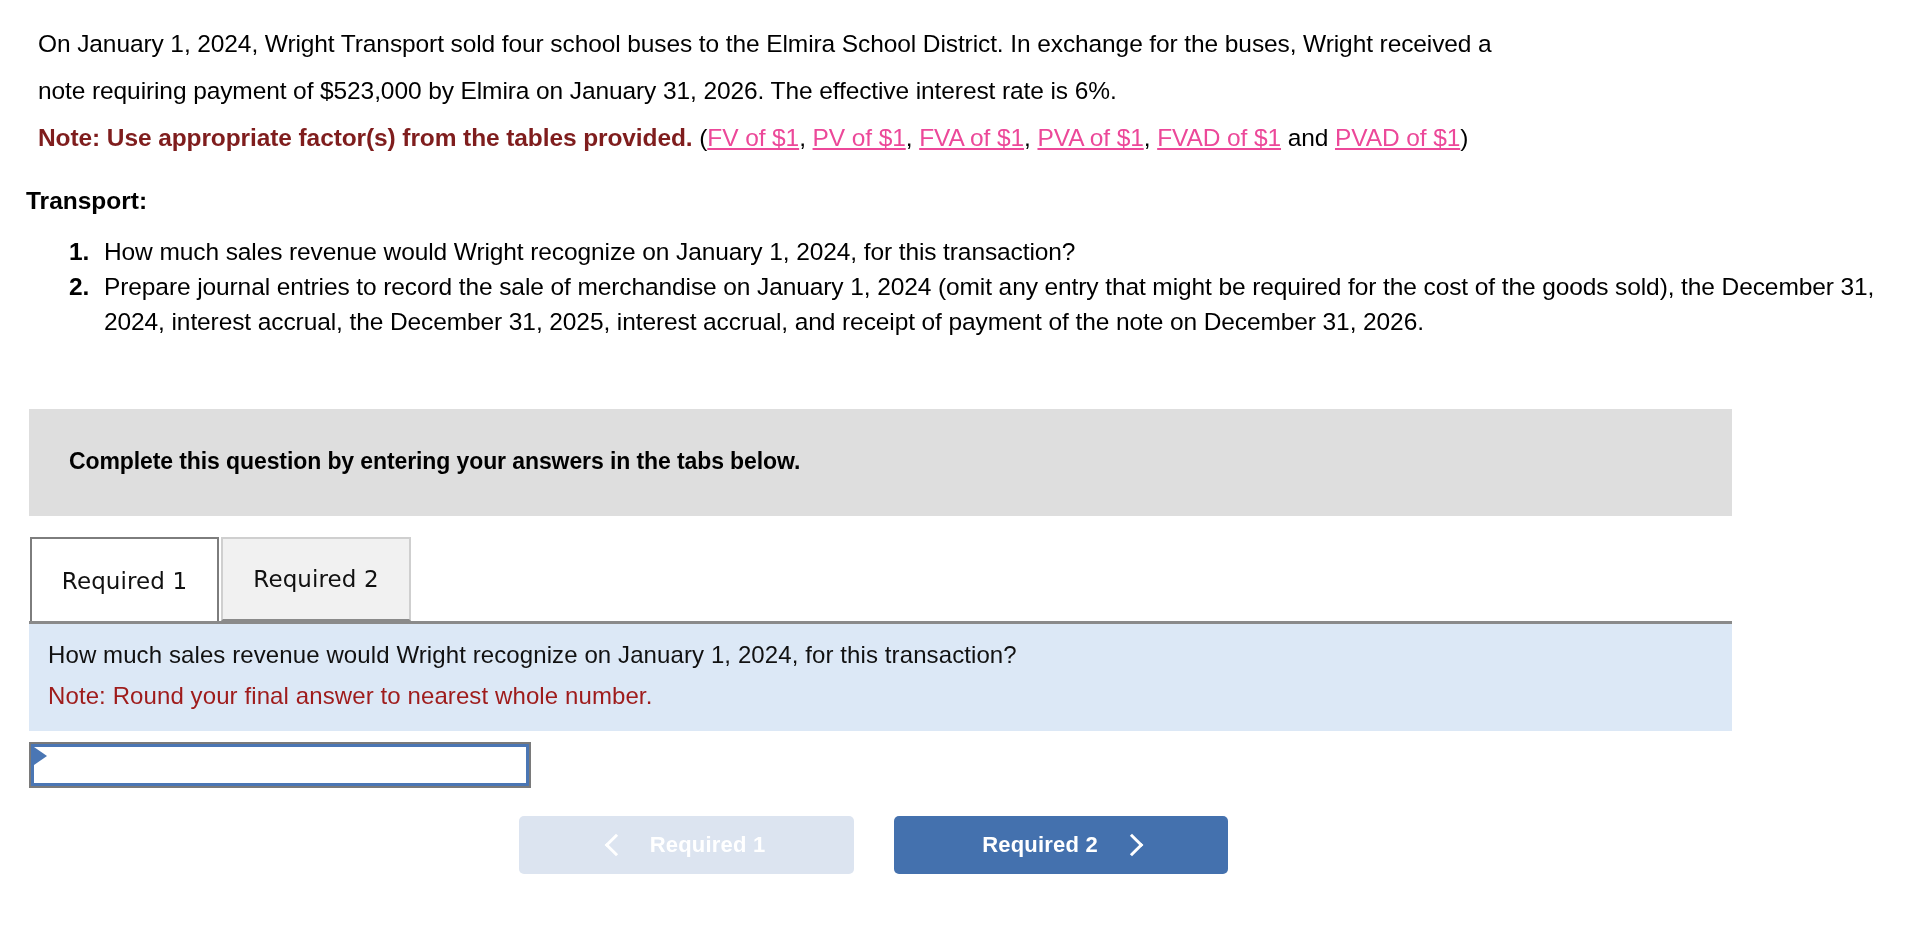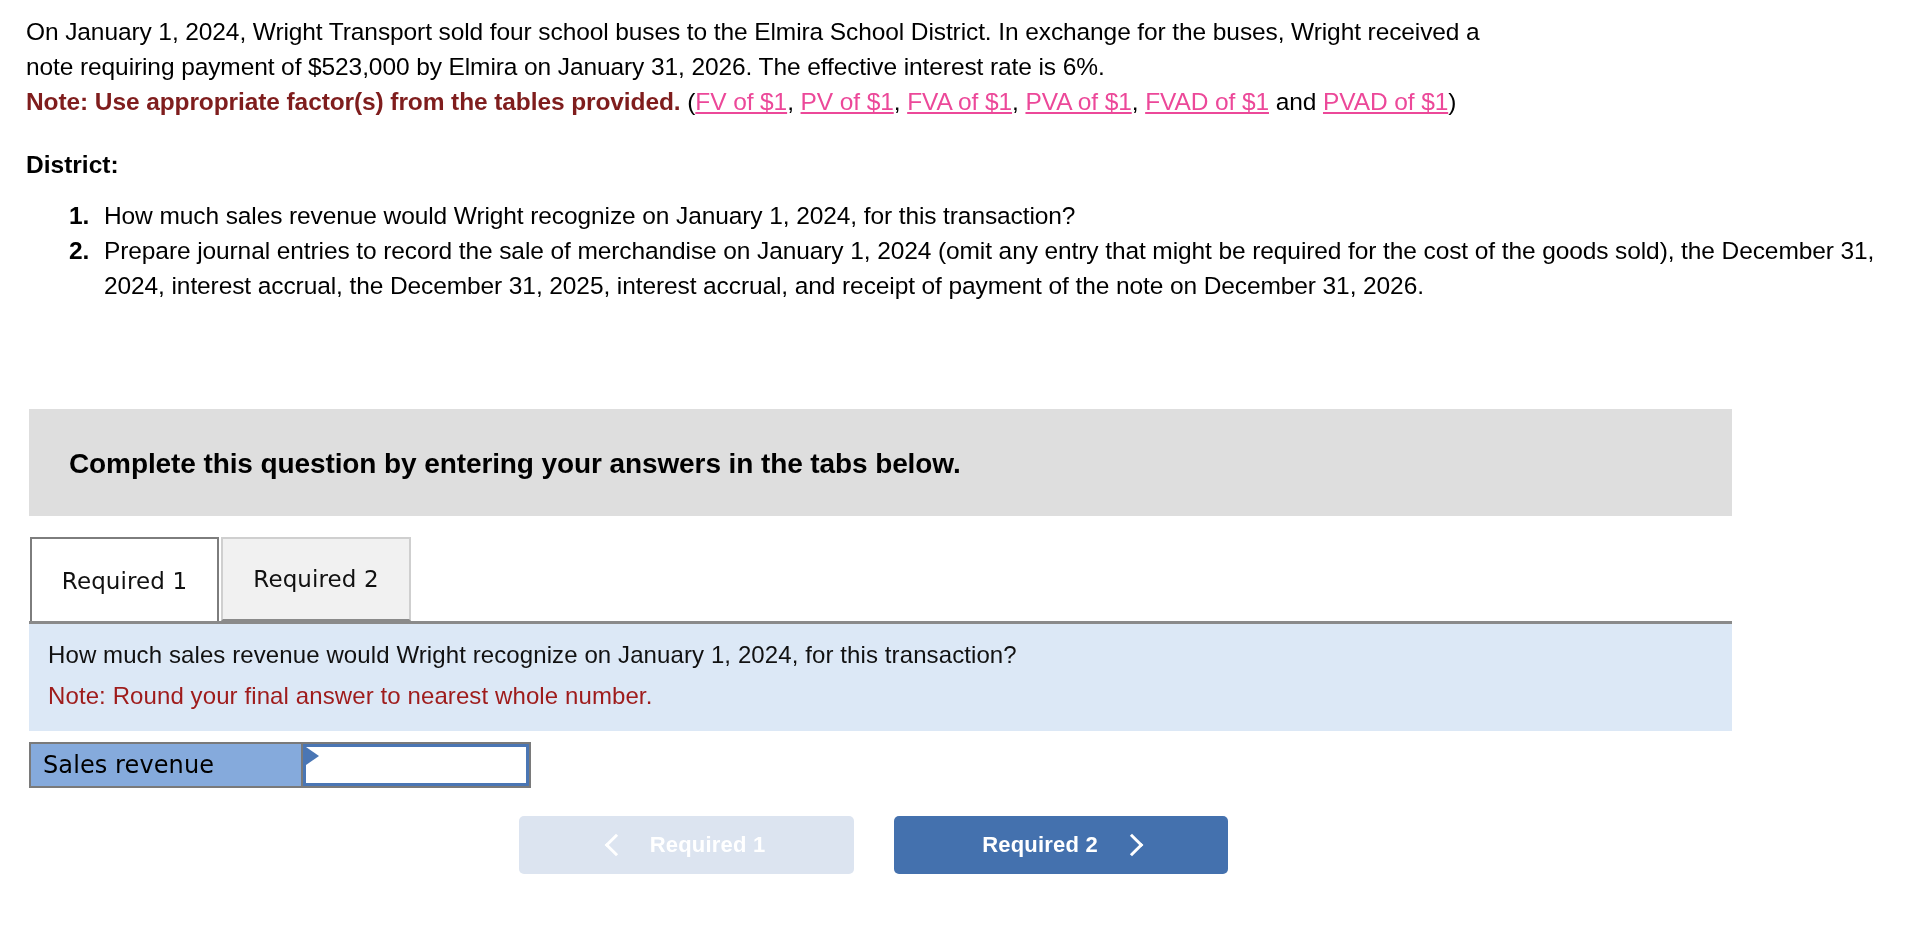--- a/index.html
+++ b/index.html
@@ -23,21 +23,21 @@
     padding: 0;
   }
 
   
   .stmt {
     padding: 14px 26px 0 26px;
     font-size: 24.5px;
     line-height: 35px;
     letter-spacing: -0.1px;
   }
-  .stmt p { margin: 0; }
+  .stmt p { margin: 12px; }
   .note-red {
     color: #7f1d1d;
     font-weight: bold;
   }
   .paren { color: #000; font-weight: normal; }
   a.tbl-link {
     color: #ec4899;
     text-decoration: underline;
     font-weight: normal;
   }
@@ -67,21 +67,21 @@
     top: 409px;
     width: 1703px;
     height: 107px;
     background: #dedede;
     box-sizing: border-box;
   }
   .gray-banner-text {
     position: absolute;
     left: 40px;
     top: 39px;
-    font-size: 28px;
+    font-size: 23px;
     font-weight: bold;
     letter-spacing: -0.1px;
   }
 
   
   .tab-strip {
     position: absolute;
     left: 30px;
     top: 537px;
     height: 84px;
@@ -249,21 +249,21 @@
 <div class="page">
 
   <div class="stmt">
     <p>On January 1, 2024, Wright Transport sold four school buses to the Elmira School District. In exchange for the buses, Wright received a</p>
     <p>note requiring payment of $523,000 by Elmira on January 31, 2026. The effective interest rate is 6%.</p>
     <p>
       <span class="note-red">Note: Use appropriate factor(s) from the tables provided.</span><span class="paren"> (</span><a class="tbl-link" href="#">FV of $1</a><span class="comma">, </span><a class="tbl-link" href="#">PV of $1</a><span class="comma">, </span><a class="tbl-link" href="#">FVA of $1</a><span class="comma">, </span><a class="tbl-link" href="#">PVA of $1</a><span class="comma">, </span><a class="tbl-link" href="#">FVAD of $1</a><span class="comma"> and </span><a class="tbl-link" href="#">PVAD of $1</a><span class="paren">)</span>
     </p>
   </div>
 
-  <div class="required-head">District:</div>
+  <div class="required-head">Transport:</div>
   <ol class="req-list">
     <li>How much sales revenue would Wright recognize on January 1, 2024, for this transaction?</li>
     <li>Prepare journal entries to record the sale of merchandise on January 1, 2024 (omit any entry that might be required for the cost of the goods sold), the December 31, 2024, interest accrual, the December 31, 2025, interest accrual, and receipt of payment of the note on December 31, 2026.</li>
   </ol>
 
   <div class="gray-banner">
     <div class="gray-banner-text">Complete this question by entering your answers in the tabs below.</div>
   </div>
 
   <div class="tab-strip">
@@ -274,21 +274,20 @@
       <span>Required 2</span>
     </div>
   </div>
 
   <div class="blue-panel">
     <div class="blue-panel-q">How much sales revenue would Wright recognize on January 1, 2024, for this transaction?</div>
     <div class="blue-panel-note">Note: Round your final answer to nearest whole number.</div>
   </div>
 
   <div class="answer-row">
-    <div class="answer-label">Sales revenue</div>
     <div class="answer-input-wrap">
       <span class="tri-marker"></span>
       <input class="answer-input" type="text" placeholder="" style="">
     </div>
   </div>
 
   <div class="nav-buttons">
     <button class="nav-btn nav-prev">
       <span class="chev chev-left"></span>
       <span>Required 1</span>

